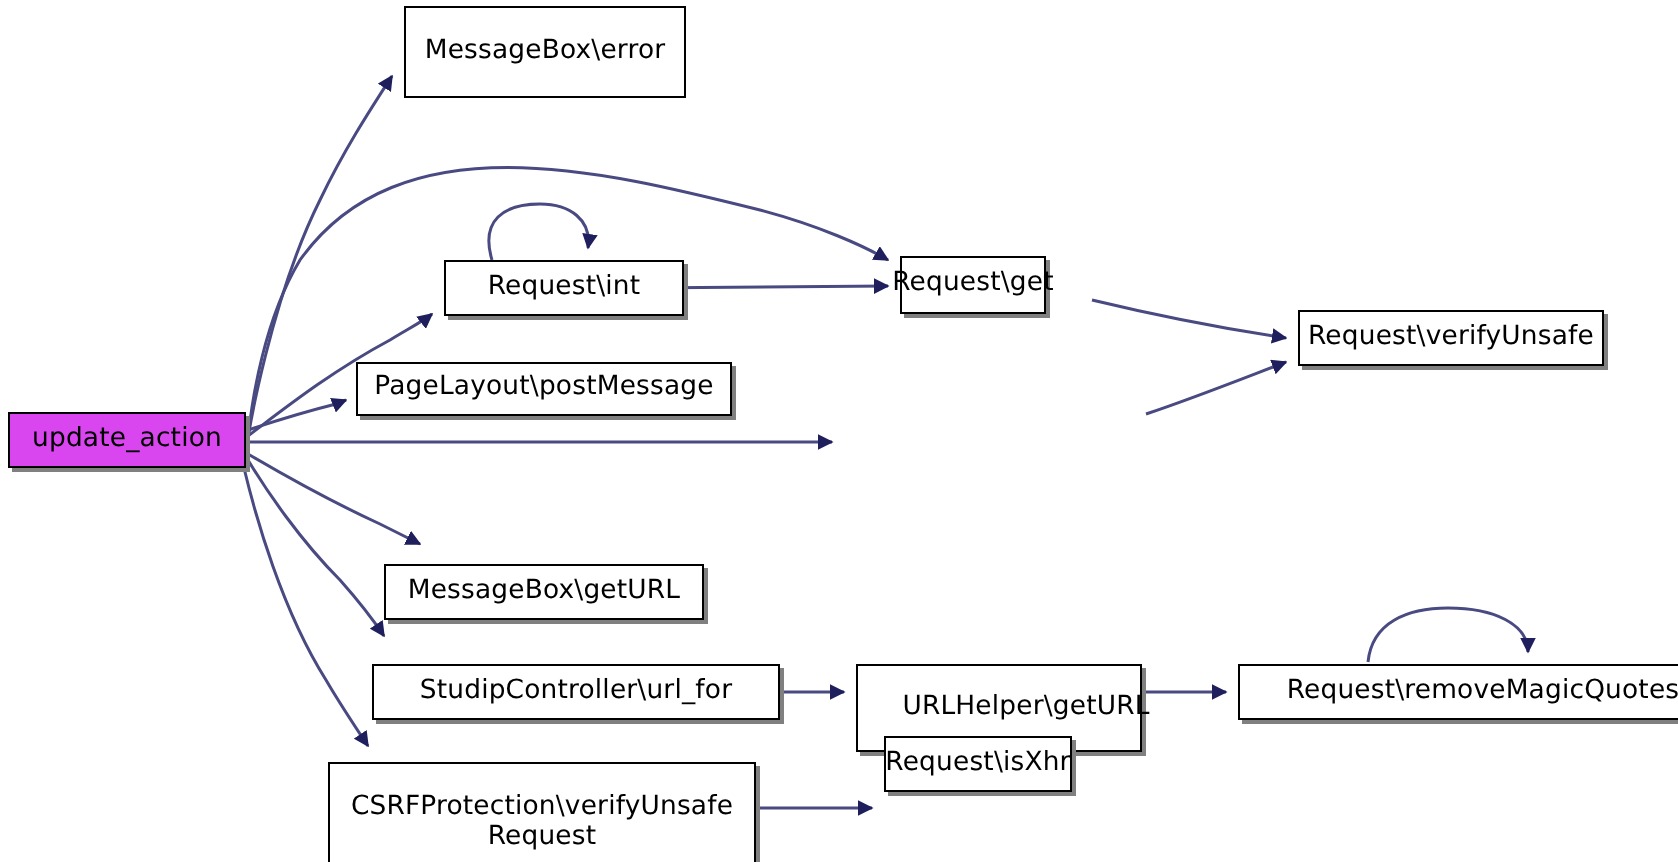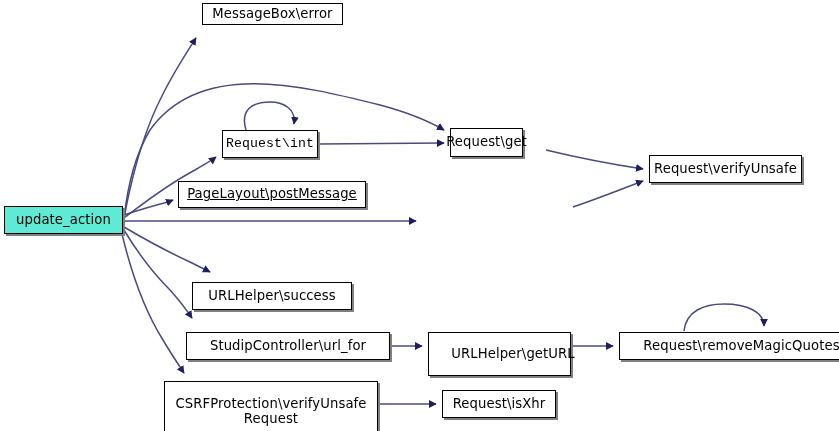--- a/index.html
+++ b/index.html
@@ -34,21 +34,21 @@
     font-size: 13.2px;
     line-height: 1.08;
     display: flex;
     align-items: center;
     justify-content: center;
     text-align: center;
     white-space: pre-line;
     letter-spacing: 0.1px;
   }
   .node.highlight {
-    background: #5eead4;
+    background: #d946ef;
   }
   .node.shadow {
     box-shadow: 2px 2px 0 0 #808080;
   }
 </style>
 </head>
 <body>
 
 <div id="canvas">
 
@@ -90,37 +90,37 @@
       <path d="M 246 130 C 240 110 252 102 270 102 C 285 102 296 110 294 124"></path>
 
       <path d="M 684 331 C 686 311 704 304 724 304 C 747 304 764 312 764 326"></path>
 
       <path d="M 379 404 L 436 404"></path>
     </g>
   </svg>
 
   <div class="node highlight shadow" style="left:4px;  top:206px; width:119px; height:28px;">update_action</div>
 
-  <div class="node" style="left:202px; top:3px; width:141px; height:22px;">MessageBox\error</div>
+  <div class="node" style="left:202px; top:3px; width:141px; height:46px;">MessageBox\error</div>
 
-  <div class="node shadow" style="left:222px; top:130px; width:96px; height:28px;font-family:Liberation Mono, monospace;">Request\int</div>
+  <div class="node shadow" style="left:222px; top:130px; width:120px; height:28px;">Request\int</div>
 
   <div class="node shadow" style="left:450px; top:128px; width:73px; height:29px;">Request\get</div>
 
   <div class="node shadow" style="left:649px; top:155px; width:153px; height:28px;">Request\verifyUnsafe</div>
 
-  <div class="node shadow" style="left:178px; top:181px; width:188px; height:27px;text-decoration:underline;">PageLayout\postMessage</div>
+  <div class="node shadow" style="left:178px; top:181px; width:188px; height:27px;">PageLayout\postMessage</div>
 
 
-  <div class="node shadow" style="left:192px; top:282px; width:160px; height:28px;">URLHelper\success</div>
+  <div class="node shadow" style="left:192px; top:282px; width:160px; height:28px;">MessageBox\getURL</div>
 
   <div class="node shadow" style="left:186px; top:332px; width:204px; height:28px;">StudipController\url_for</div>
 
   <div class="node shadow" style="left:428px; top:332px; width:143px; height:44px;padding-left:27px;">URLHelper\getURL</div>
 
   <div class="node shadow" style="left:619px; top:332px; width:245px; height:28px;">Request\removeMagicQuotes</div>
 
   <div class="node shadow" style="left:164px; top:381px; width:214px; height:61px;">CSRFProtection\verifyUnsafe
 Request</div>
 
-  <div class="node shadow" style="left:442px; top:390px; width:114px; height:28px;">Request\isXhr</div>
+  <div class="node shadow" style="left:442px; top:368px; width:94px; height:28px;">Request\isXhr</div>
 
 </div>
 
 </body></html>

